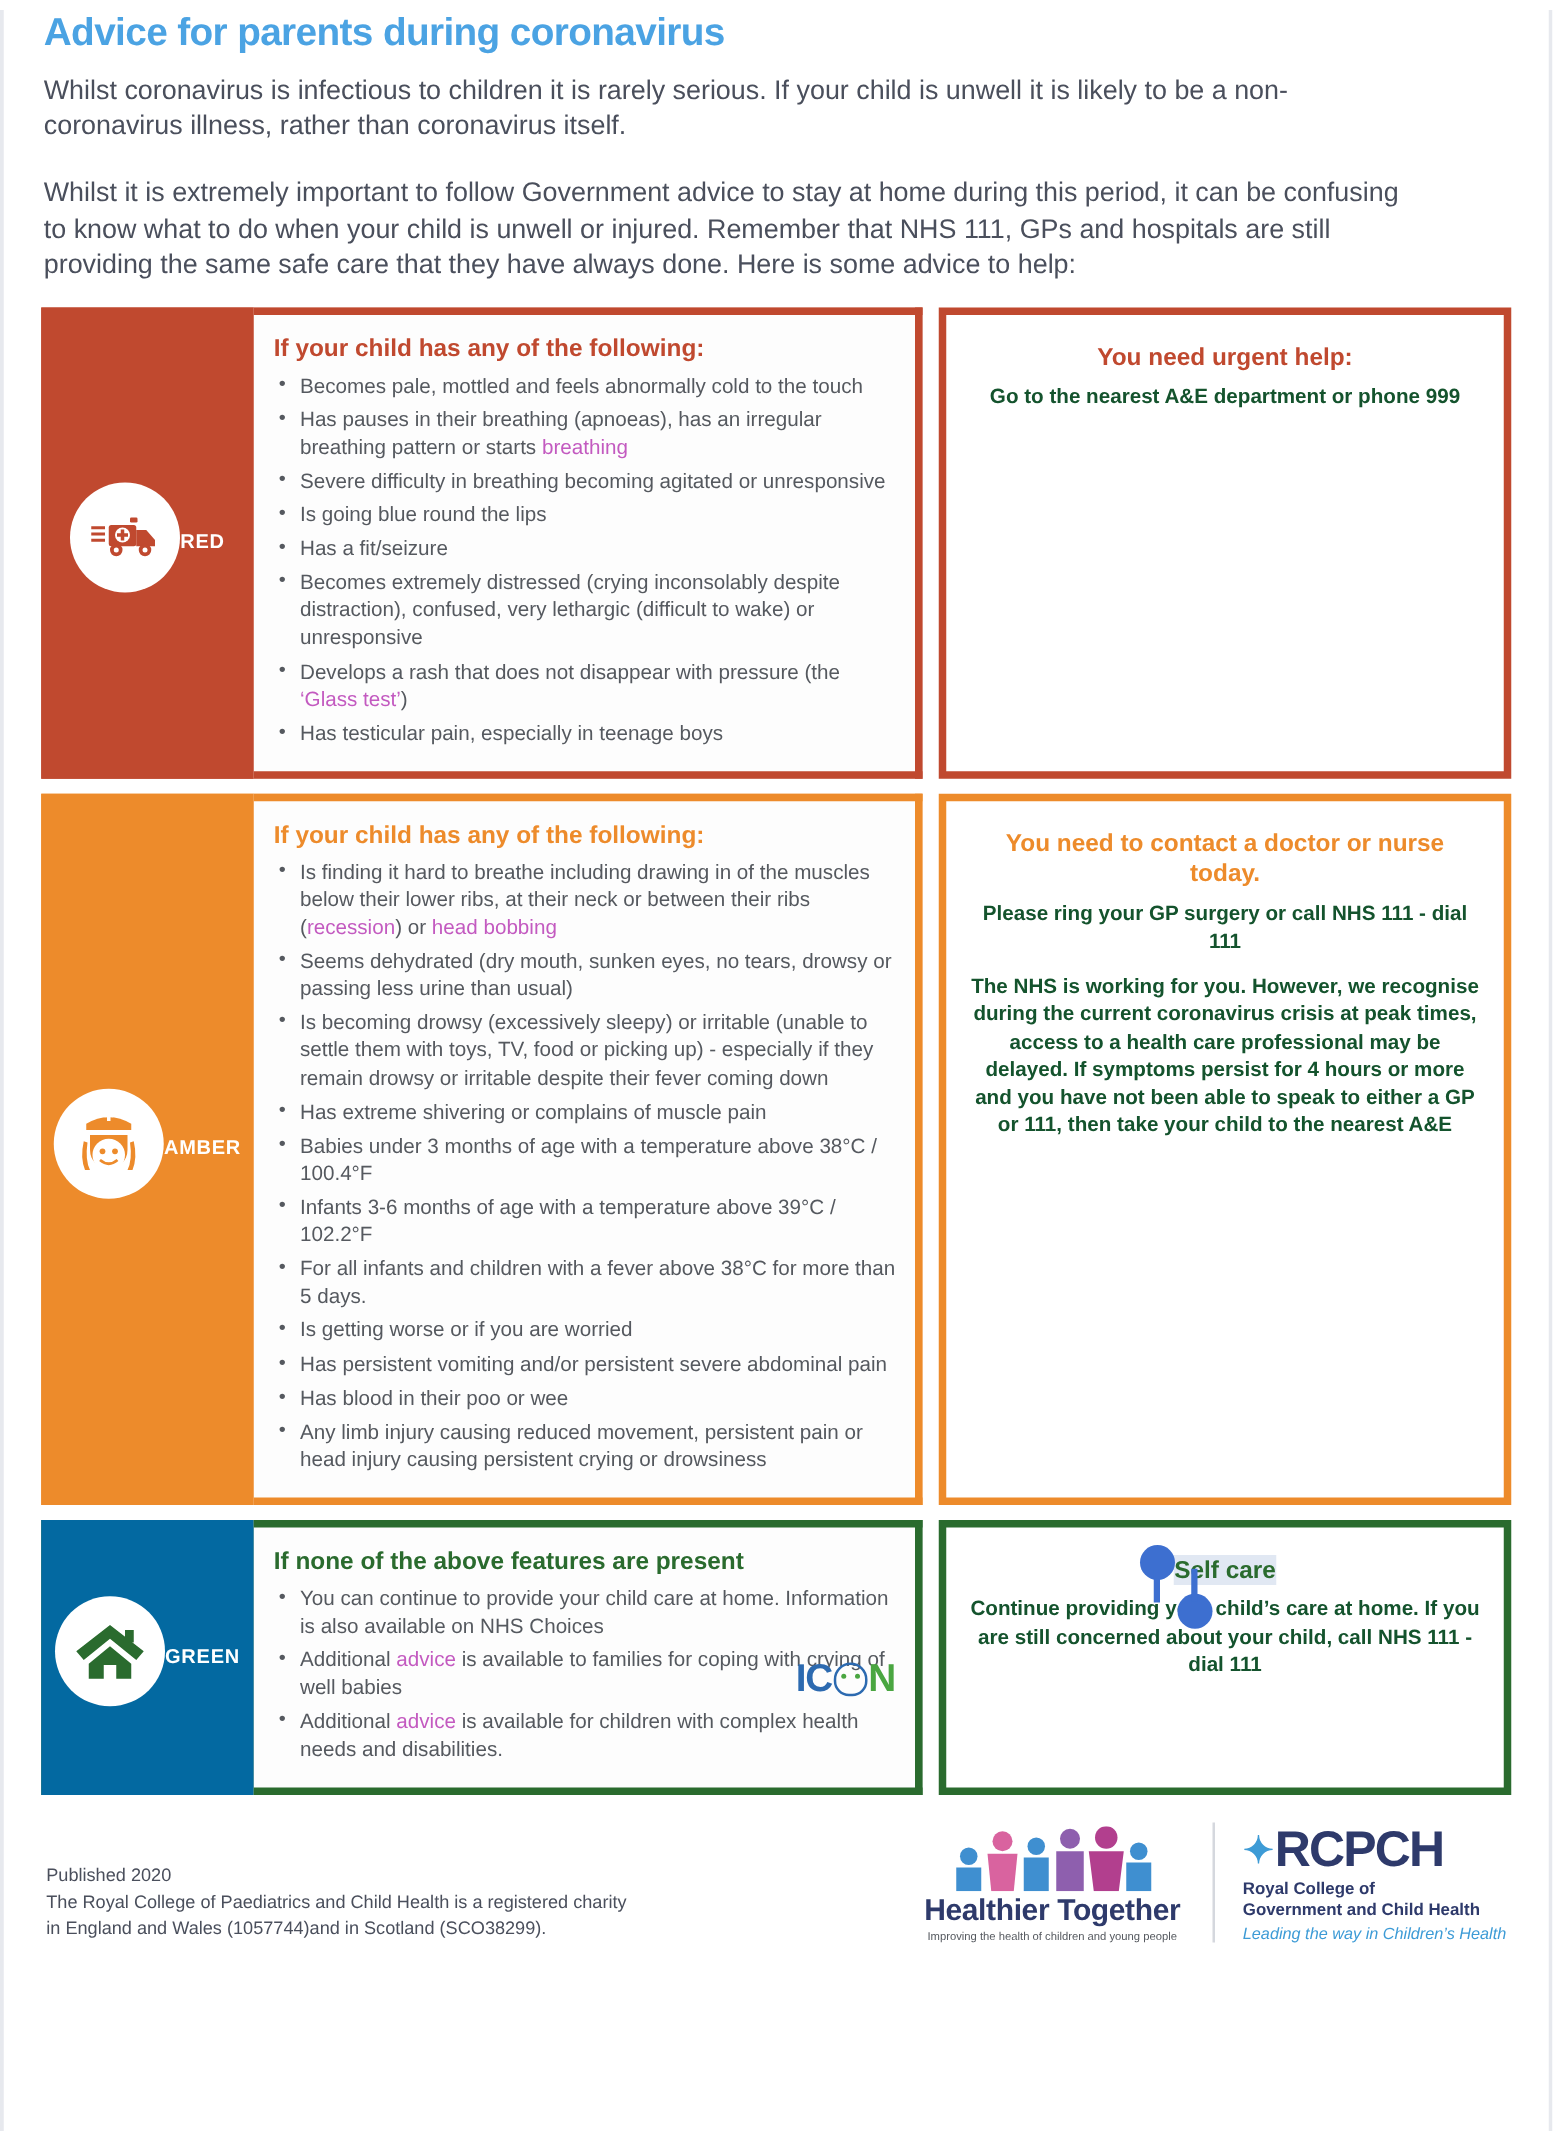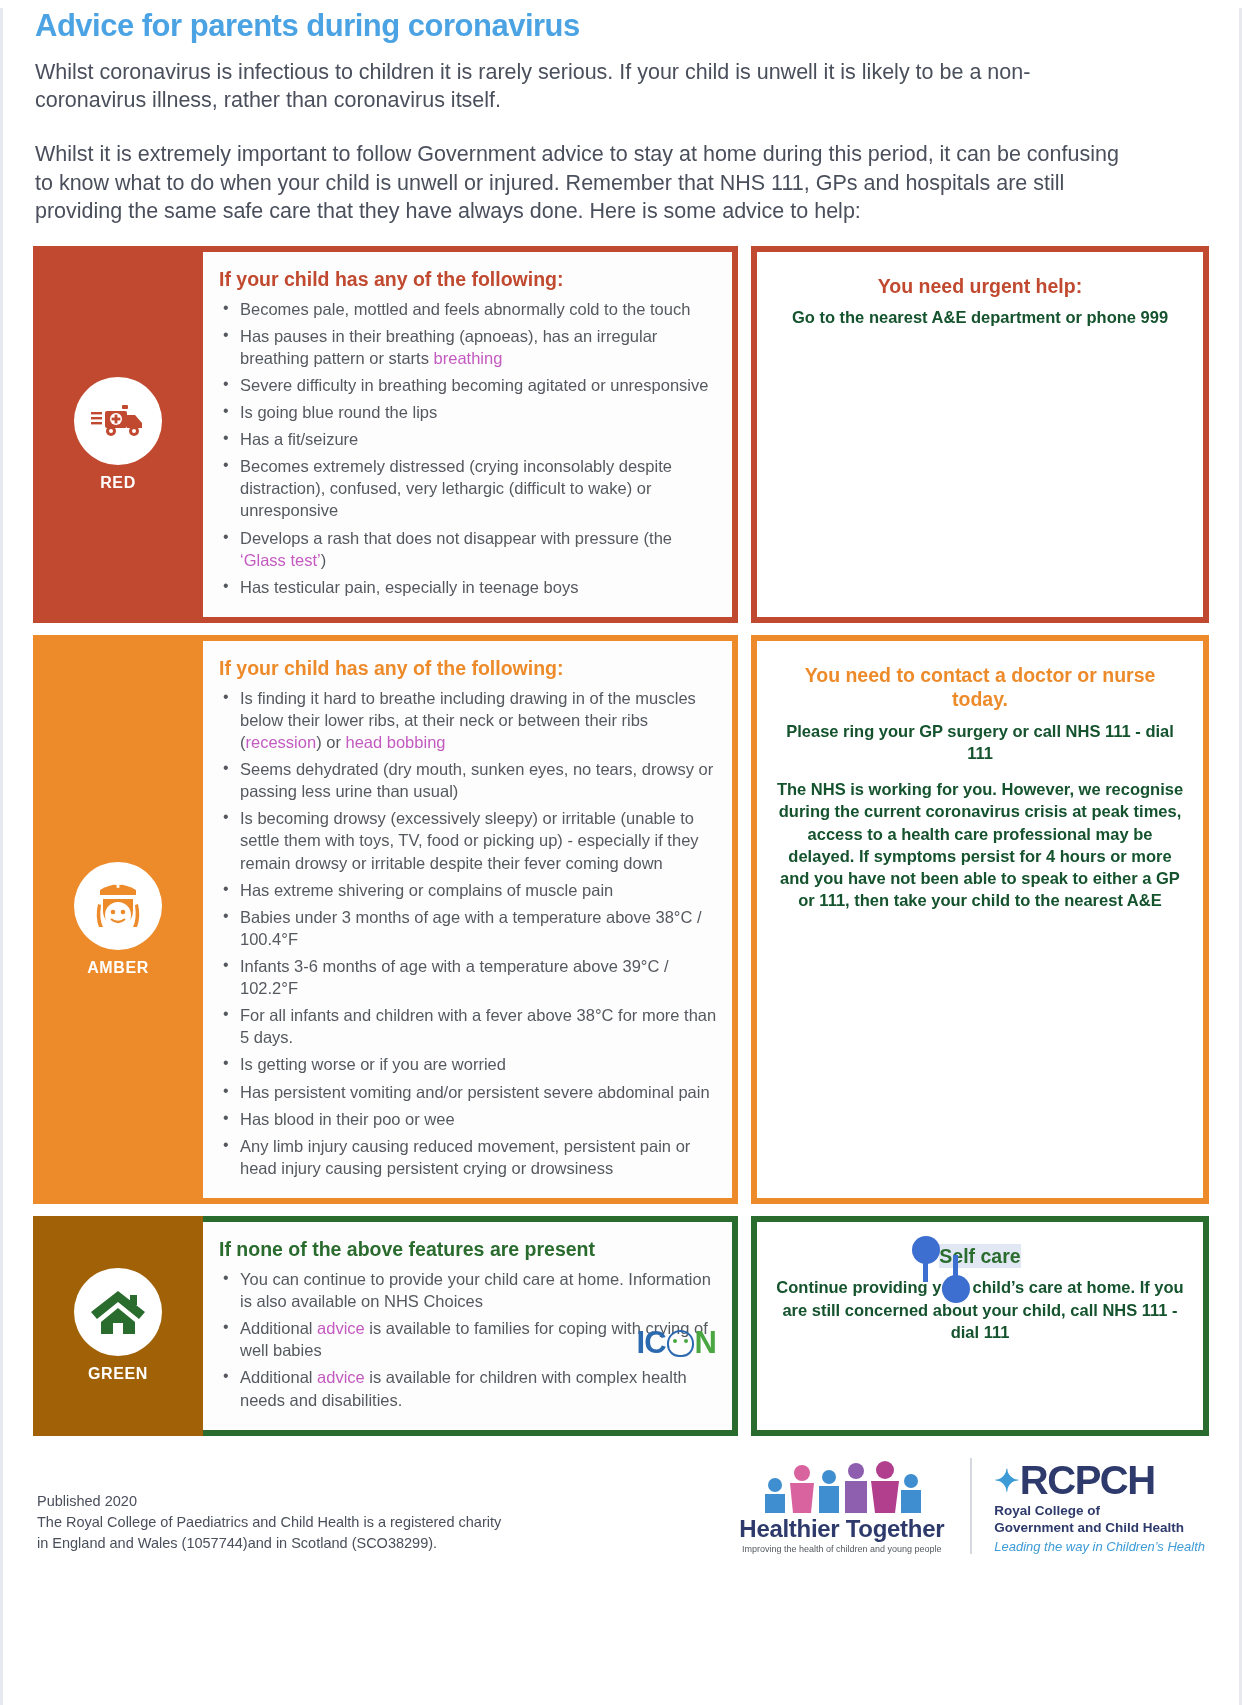--- a/index.html
+++ b/index.html
@@ -50,21 +50,21 @@
     position: relative;
   }
   .band-right {
     flex: 1;
     position: relative;
   }
   .colorbar {
     width: 170px;
     flex: 0 0 170px;
     display: flex;
-    flex-direction: column;
+    flex-direction: row;
     align-items: center;
     justify-content: center;
     padding: 14px 0;
   }
   .colorbar .circle {
     width: 88px; height: 88px;
     border-radius: 50%;
     background: #fff;
     display: flex; align-items: center; justify-content: center;
     margin-bottom: 9px;
@@ -142,21 +142,21 @@
   .amber .band-left { background: #ed8b2b; }
   .amber .colorbar { background: #ed8b2b; }
   .amber .content-box { border-color: #ed8b2b; }
   .amber .content-box h3 { color: #ed8b2b; }
   .amber .advice { border-color: #ed8b2b; }
   .amber .advice h3 { color: #ed8b2b; }
   .amber .icon-svg { fill: #ed8b2b; }
 
   
   .green .band-left { background: #2a6b2e; }
-  .green .colorbar { background: #a16207; }
+  .green .colorbar { background: #0369a1; }
   .green .content-box { border-color: #2a6b2e; }
   .green .content-box h3 { color: #2a6b2e; }
   .green .advice { border-color: #2a6b2e; }
   .green .advice h3 { color: #2a6b2e; }
   .green .icon-svg { fill: #2a6b2e; }
 
   .green .content-box { position: relative; }
   .icon-logo {
     position: absolute;
     right: 16px;

